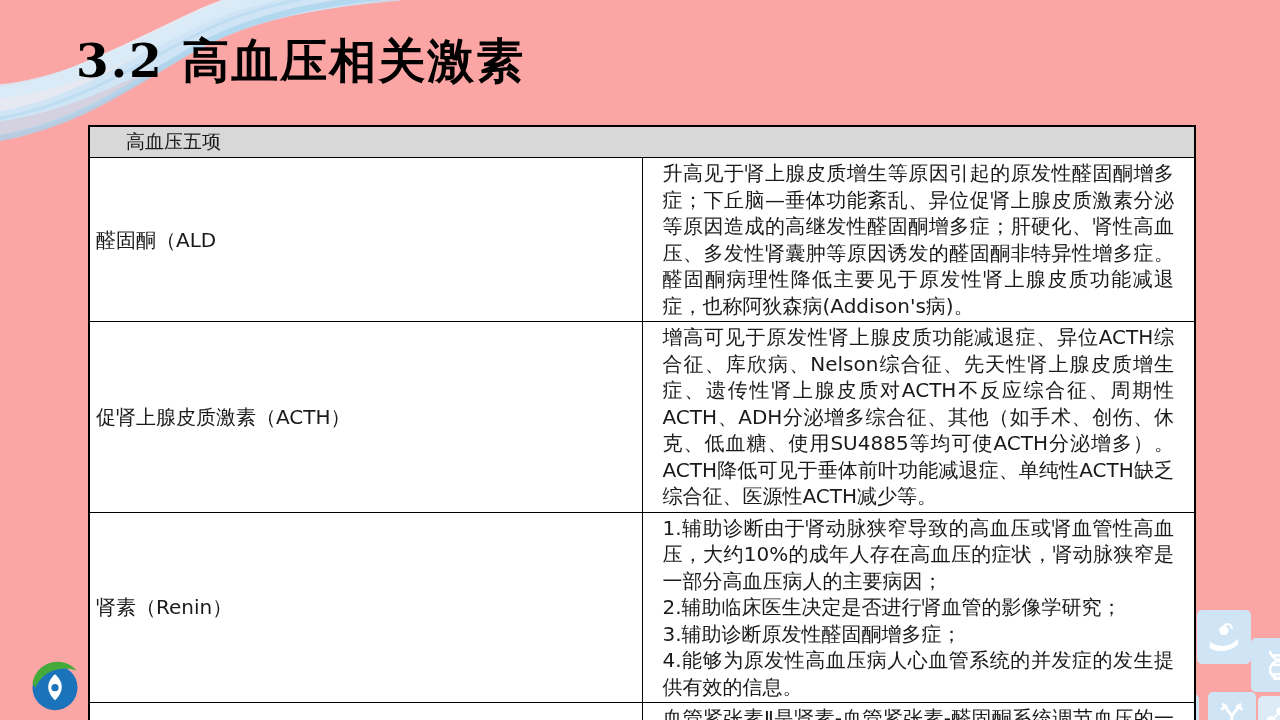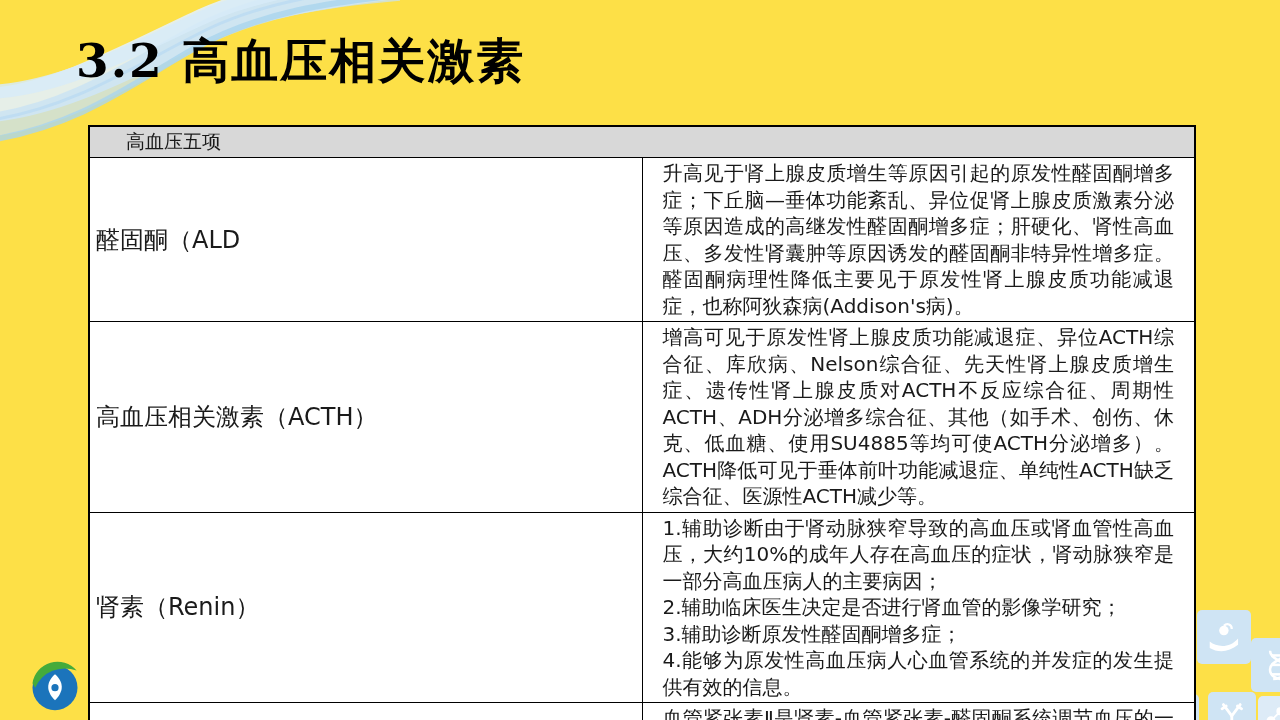--- a/index.html
+++ b/index.html
@@ -3,21 +3,21 @@
 <meta charset="utf-8">
 <style>
   * { margin: 0; padding: 0; box-sizing: border-box; }
   html, body { width: 1280px; height: 720px; }
   body {
     font-family: "DejaVu Sans", "Liberation Sans", sans-serif;
     background: #ffffff;
     overflow: hidden;
     position: relative;
   }
-  .slide { position: absolute; inset: 0; background: #fde047; overflow: hidden; text-decoration: underline; }
+  .slide { position: absolute; inset: 0; background: #fca5a5; overflow: hidden; text-decoration: underline; }
 
   
   .swoosh { position: absolute; left: 0; top: 0; width: 400px; height: 150px; }
 
   
   .title {
     position: absolute;
     left: 76px; top: 30px;
     font-family: "DejaVu Serif", "Liberation Serif", serif;
     font-weight: bold;
@@ -45,21 +45,21 @@
   table.hormones { border: 2px solid #000000; }
   td.hdr {
     background: #d8d8d8;
     color: #ff0000;
     font-size: 19px;
     height: 30px;
     padding: 2px 6px 2px 36px;
   }
   td.lab {
     width: 215px;
-    font-size: 24px;
+    font-size: 20px;
     line-height: 26px;
     padding: 2px 6px;
   }
   td.con {
     font-size: 20px;
     line-height: 26.5px;
     padding: 2px 20px;
     white-space: pre-line;
     text-align: justify;
   }
@@ -104,21 +104,21 @@
   <table class="hormones">
     <tbody>
         <tr>
       <td class="hdr" colspan="2">高血压五项</td>
     </tr>
     <tr>
       <td class="lab">醛固酮（ALD</td>
       <td class="con">升高见于肾上腺皮质增生等原因引起的原发性醛固酮增多症；下丘脑—垂体功能紊乱、异位促肾上腺皮质激素分泌等原因造成的高继发性醛固酮增多症；肝硬化、肾性高血压、多发性肾囊肿等原因诱发的醛固酮非特异性增多症。醛固酮病理性降低主要见于原发性肾上腺皮质功能减退症，也称阿狄森病(Addison's病)。</td>
     </tr>
     <tr>
-      <td class="lab">高血压相关激素（ACTH）</td>
+      <td class="lab">促肾上腺皮质激素（ACTH）</td>
       <td class="con">增高可见于原发性肾上腺皮质功能减退症、异位ACTH综合征、库欣病、Nelson综合征、先天性肾上腺皮质增生症、遗传性肾上腺皮质对ACTH不反应综合征、周期性ACTH、ADH分泌增多综合征、其他（如手术、创伤、休克、低血糖、使用SU4885等均可使ACTH分泌增多）。ACTH降低可见于垂体前叶功能减退症、单纯性ACTH缺乏综合征、医源性ACTH减少等。</td>
     </tr>
     <tr>
       <td class="lab">肾素（Renin）</td>
       <td class="con">1.辅助诊断由于肾动脉狭窄导致的高血压或肾血管性高血压，大约10%的成年人存在高血压的症状，肾动脉狭窄是一部分高血压病人的主要病因；
 2.辅助临床医生决定是否进行肾血管的影像学研究；
 3.辅助诊断原发性醛固酮增多症；
 4.能够为原发性高血压病人心血管系统的并发症的发生提供有效的信息。</td>
     </tr>
     <tr>

